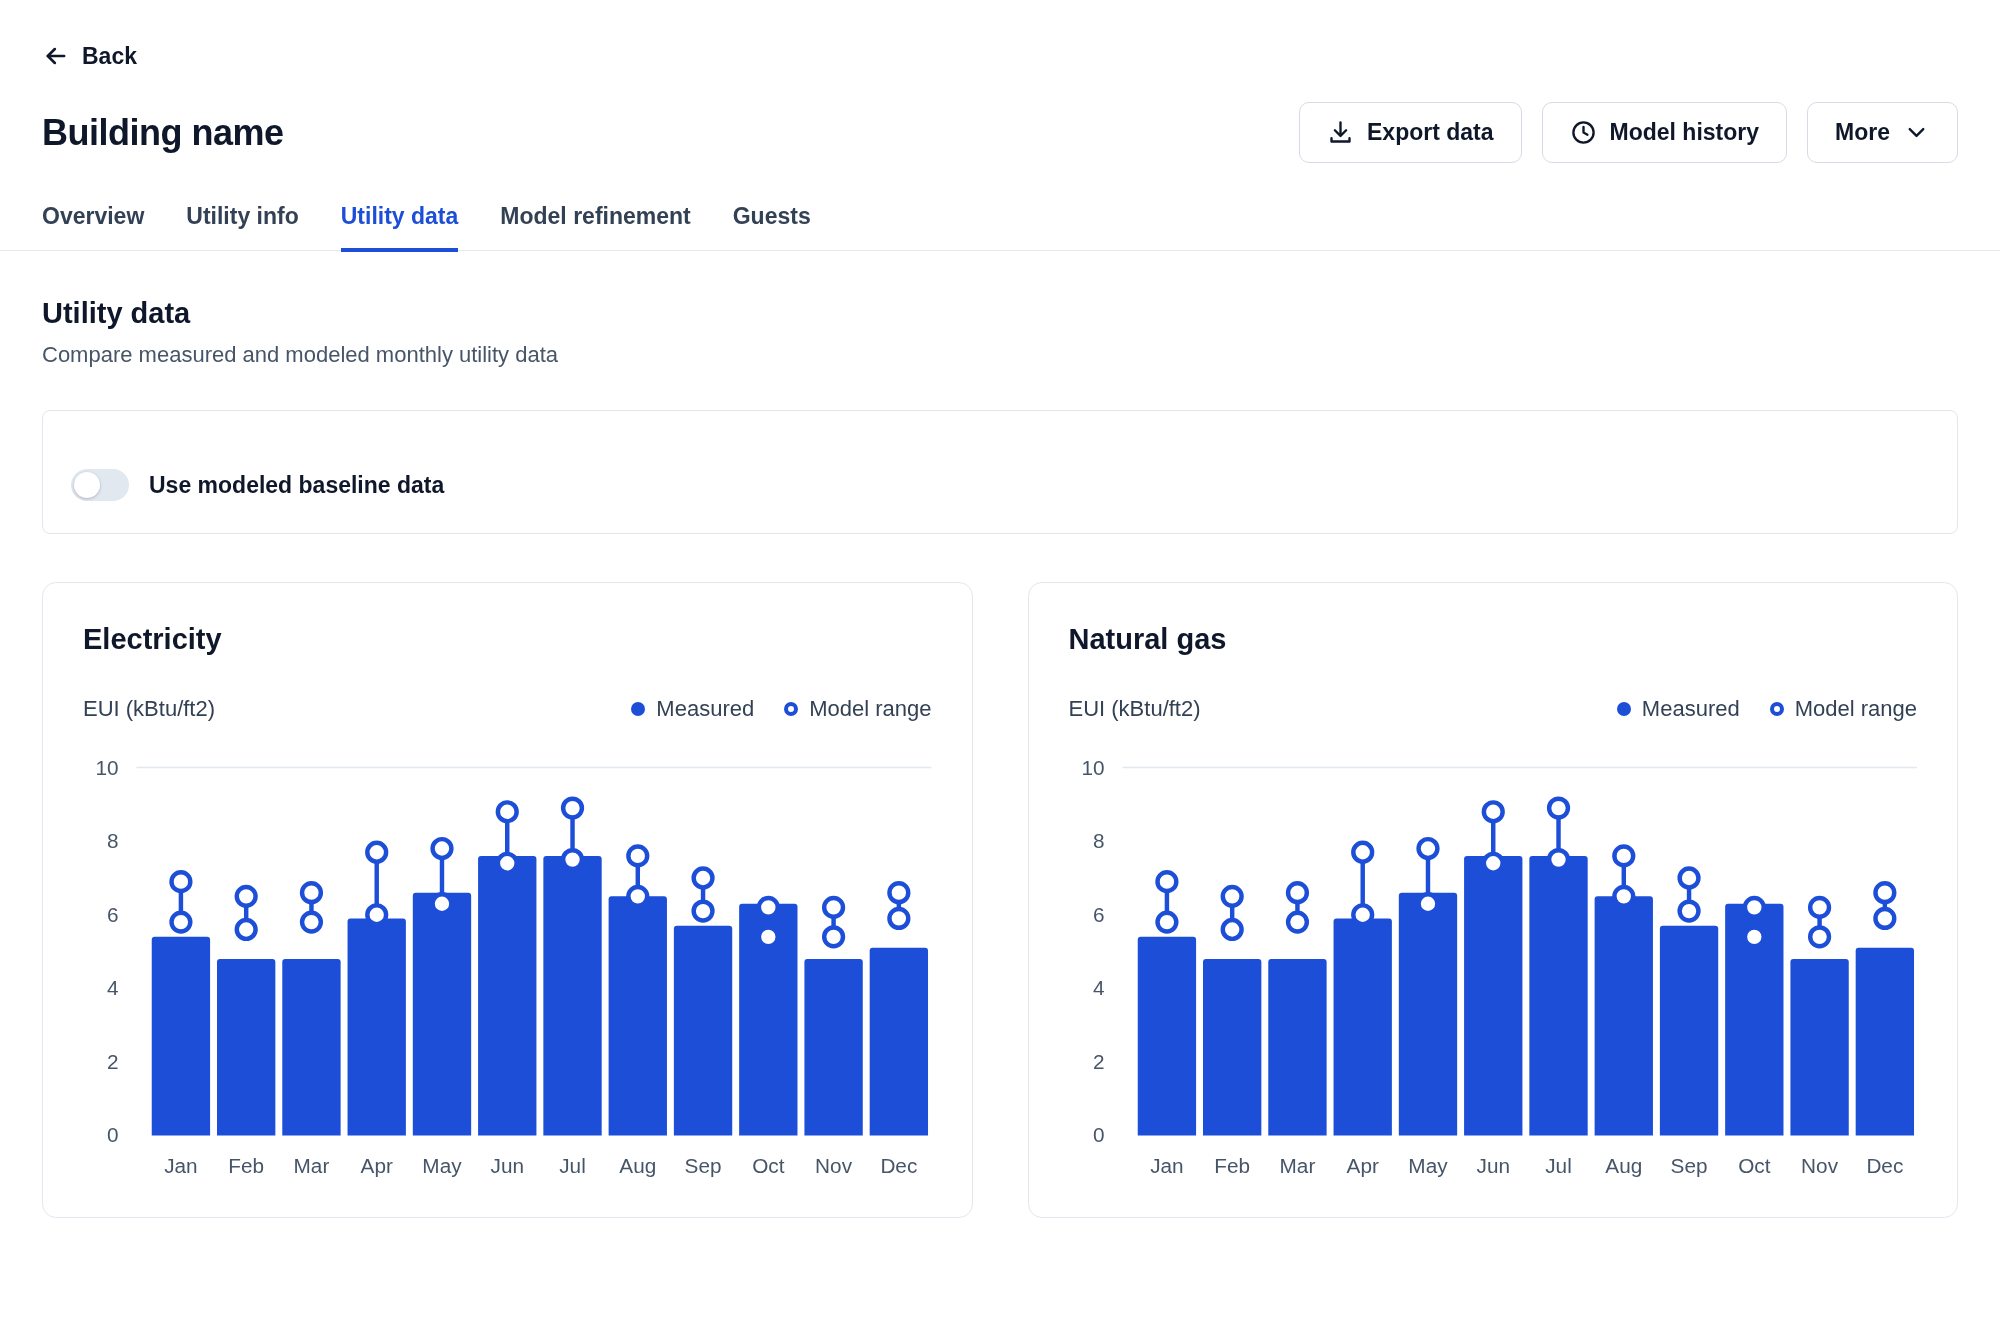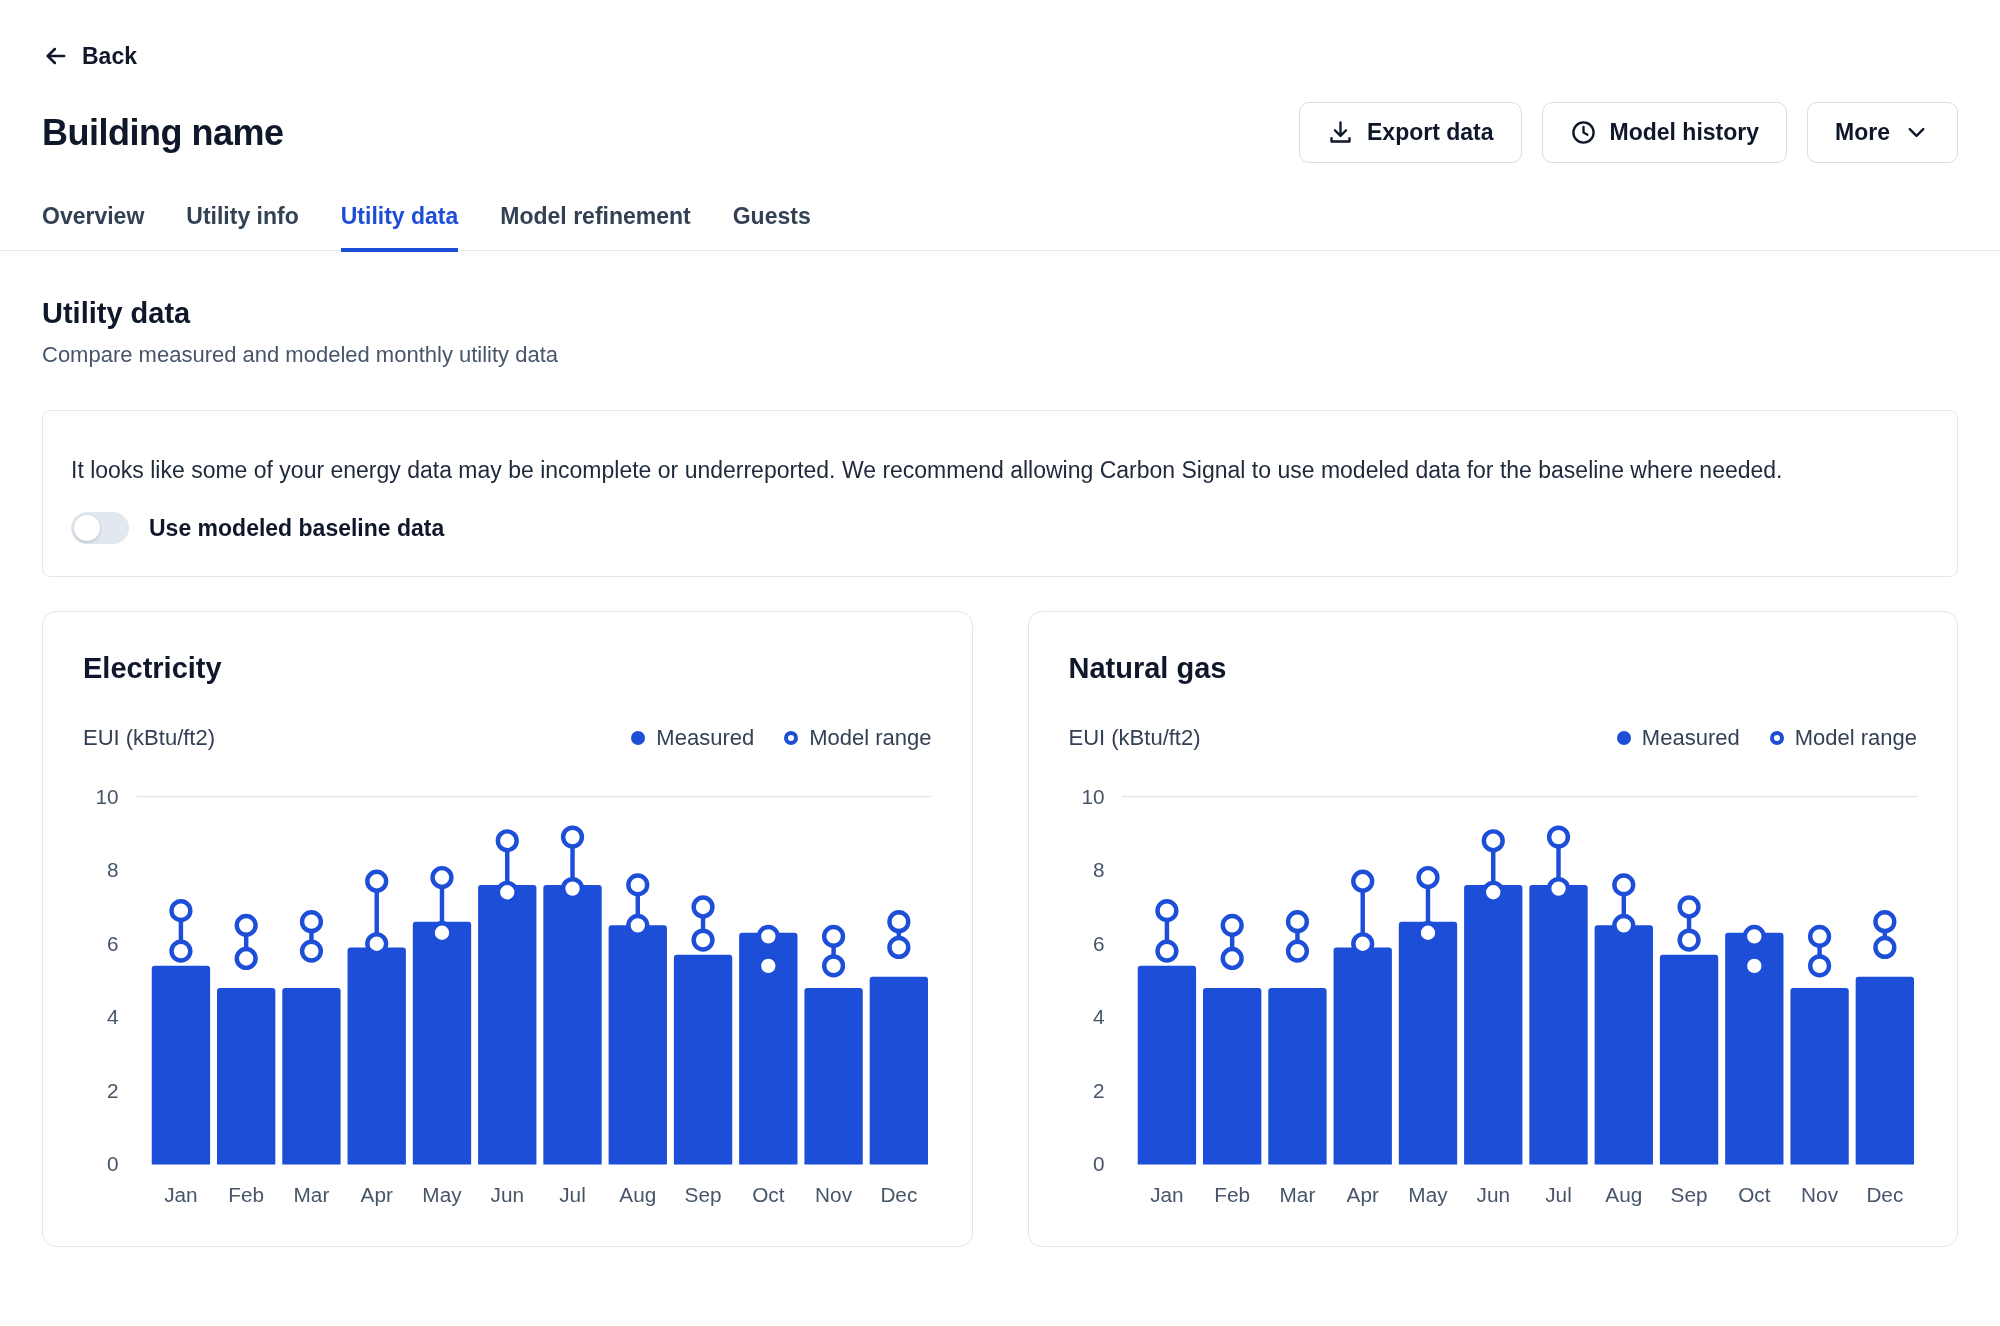--- a/index.html
+++ b/index.html
@@ -41,21 +41,21 @@
   
   .alert { margin-top:42px; border:1.5px solid #e2e8f0; border-radius:8px; padding:30px 28px 32px 28px; }
   .alert-title { font-size:23px; font-weight:700; }
   .alert-body { margin-top:16px; font-size:23px; color:#1e293b; }
   .toggle-row { margin-top:28px; display:flex; align-items:center; }
   .toggle { width:58px; height:32px; border-radius:16px; background:#e2e8f0; position:relative; cursor:pointer; flex:none; }
   .toggle .knob { position:absolute; left:3px; top:3px; width:26px; height:26px; border-radius:50%; background:#fff; box-shadow:0 1px 3px rgba(15,23,42,.25); }
   .toggle-label { margin-left:20px; font-size:23px; font-weight:600; color:#0f172a; }
 
   
-  .charts { margin-top:34px; display:grid; grid-template-columns:1fr 1fr; gap:55px; }
+  .charts { margin-top:48px; display:grid; grid-template-columns:1fr 1fr; gap:55px; }
   .card { border:1.5px solid #e2e8f0; border-radius:14px; padding:40px 40px 20px 40px; background:#fff; }
   .card h3 { font-size:29px; font-weight:700; color:#0f172a; }
   .meta { margin-top:40px; display:flex; align-items:center; justify-content:space-between; }
   .ylabel { font-size:22px; color:#334155; }
   .legend { display:flex; align-items:center; gap:30px; }
   .legend-item { display:flex; align-items:center; gap:11px; font-size:22px; color:#334155; }
   .dot { width:14px; height:14px; border-radius:50%; background:var(--primary,#1d4ed8); flex:none; }
   .ring { width:14px; height:14px; border-radius:50%; background:#fff; border:4.5px solid var(--primary,#1d4ed8); flex:none; }
   .plot { margin-top:10px; }
   .plot svg { width:100%; display:block; }
@@ -110,21 +110,20 @@
       <a class="tab">Guests</a>
     </nav>
   </div>
 
   <div class="section">
     <h2>Utility data</h2>
     <p>Compare measured and modeled monthly utility data</p>
   </div>
 
   <div class="alert">
-    <div class="alert-body">It looks like some of your energy data may be incomplete or underreported. We recommend allowing Carbon Signal to use modeled data for the baseline where needed.</div>
     <div class="toggle-row">
       <div class="toggle" id="baseline-toggle">
         <div class="knob"></div>
       </div>
       <span class="toggle-label">Use modeled baseline data</span>
     </div>
   </div>
 
   <div class="charts">
 

